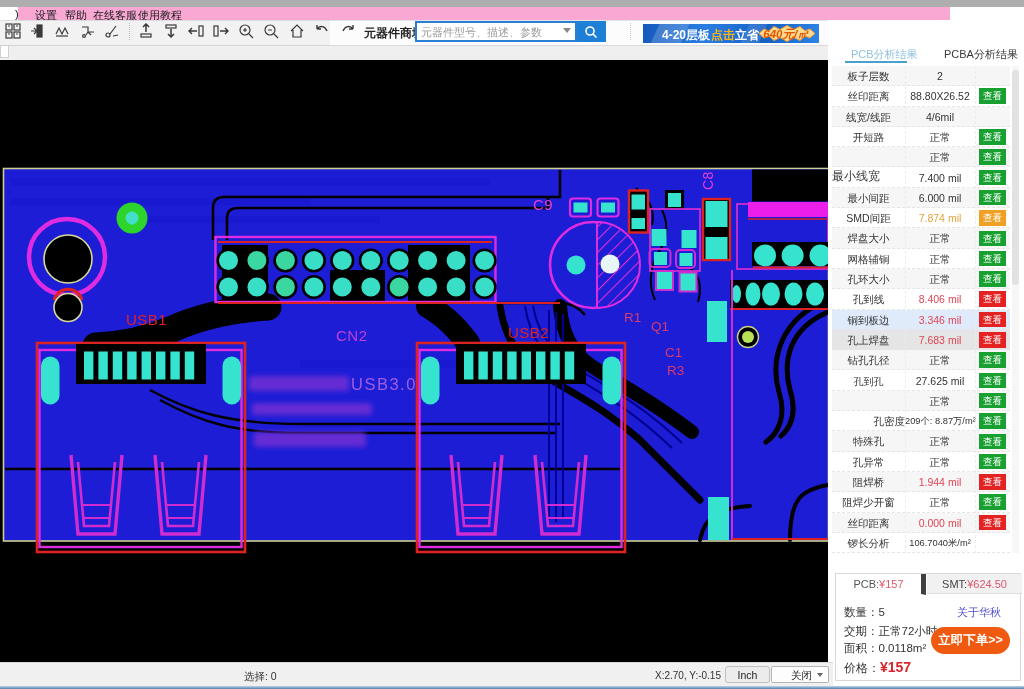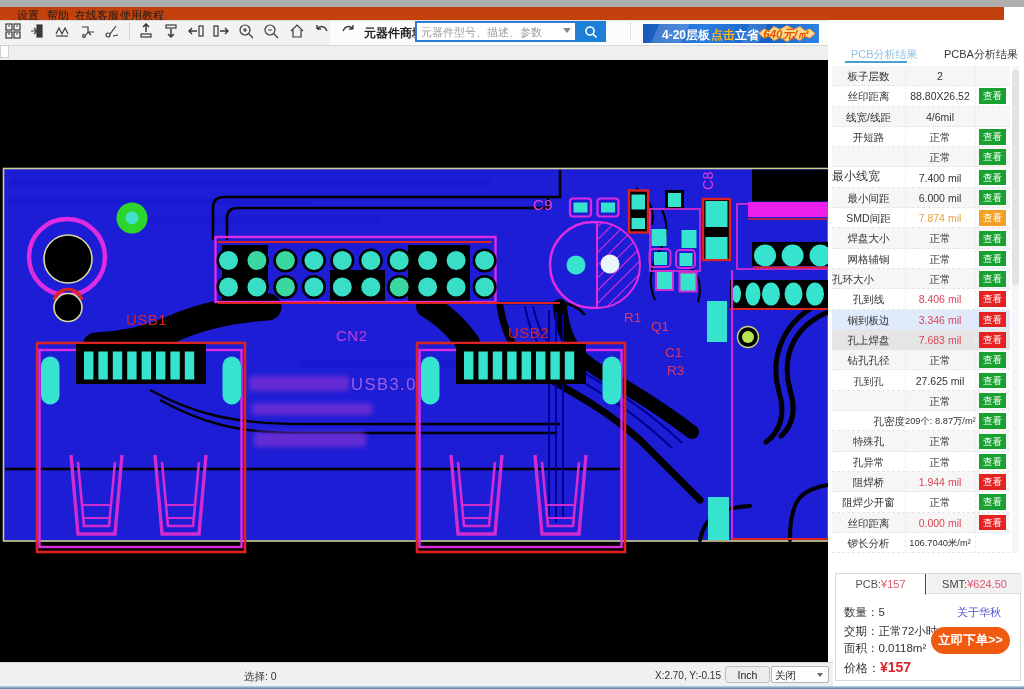--- a/index.html
+++ b/index.html
@@ -1,18 +1,18 @@
 <!DOCTYPE html>
 <html><head><meta charset="utf-8"><style>
 *{margin:0;padding:0;box-sizing:border-box}
 body{width:1024px;height:689px;position:relative;font-family:"Liberation Sans",sans-serif;background:#fff;overflow:hidden}
 .abs{position:absolute}
 </style></head><body>
 <div class="abs" style="left:0;top:0;width:1024px;height:7px;background:#aeaeae"></div>
-<div class="abs" style="left:0;top:7px;width:1004px;height:13px;background:#c2410c;font-size:11px;color:#1a1a1a">
+<div class="abs" style="left:18px;top:7px;width:932px;height:13px;background:#f9a8d4;font-size:11px;color:#1a1a1a">
     <span class="abs" style="left:-3px;top:1px">)</span>
     <span class="abs" style="left:17px;top:1px">设置</span>
     <span class="abs" style="left:47px;top:1px">帮助</span>
     <span class="abs" style="left:75px;top:1px">在线客服</span>
     <span class="abs" style="left:120px;top:1px">使用教程</span>
   </div>
 <div class="abs" style="left:0;top:20px;width:1024px;height:26px;background:#f2f2f2;border-top:1px solid #dcdcdc;border-bottom:1px solid #d4d4d4"></div>
 <div class="abs" style="left:330px;top:20px;width:694px;height:26px;background:#fcfcfc;border-top:1px solid #e4e4e4;border-bottom:1px solid #dadada"></div>
 <svg class="abs" style="left:5px;top:23px" width="16" height="16" viewBox="0 0 16 16" fill="none" stroke="#3a3a3a" stroke-width="1.2">
     <rect x="1" y="1" width="6" height="6"></rect>
@@ -346,21 +346,21 @@
       <div class="abs" style="left:0;top:4px;width:73px;text-align:center;font-size:10.5px;color:#333">焊盘大小</div>
       <div class="abs" style="left:73px;top:4px;width:70px;text-align:center;font-size:10.5px;white-space:nowrap;color:#333">正常</div>
       <div class="abs" style="left:147px;top:2.2px;width:27px;height:15.5px;background:#18a030;color:#fff;font-size:9.5px;text-align:center;line-height:15.5px">查看</div>
     </div>
     <div class="abs" style="left:0;top:182.70000000000002px;width:178px;height:20.3px;background:#fff;border-bottom:1px dashed #e6e6e6">
       <div class="abs" style="left:0;top:4px;width:73px;text-align:center;font-size:10.5px;color:#333">网格辅铜</div>
       <div class="abs" style="left:73px;top:4px;width:70px;text-align:center;font-size:10.5px;white-space:nowrap;color:#333">正常</div>
       <div class="abs" style="left:147px;top:2.2px;width:27px;height:15.5px;background:#18a030;color:#fff;font-size:9.5px;text-align:center;line-height:15.5px">查看</div>
     </div>
     <div class="abs" style="left:0;top:203.00000000000003px;width:178px;height:20.3px;background:#f6f6f6;border-bottom:1px dashed #e6e6e6">
-      <div class="abs" style="left:0;top:4px;width:73px;text-align:left;font-size:10.5px;color:#333">孔环大小</div>
+      <div class="abs" style="left:0;top:4px;width:73px;text-align:center;font-size:10.5px;color:#333">孔环大小</div>
       <div class="abs" style="left:73px;top:4px;width:70px;text-align:center;font-size:10.5px;white-space:nowrap;color:#333">正常</div>
       <div class="abs" style="left:147px;top:2.2px;width:27px;height:15.5px;background:#18a030;color:#fff;font-size:9.5px;text-align:center;line-height:15.5px">查看</div>
     </div>
     <div class="abs" style="left:0;top:223.30000000000004px;width:178px;height:20.3px;background:#fff;border-bottom:1px dashed #e6e6e6">
       <div class="abs" style="left:0;top:4px;width:73px;text-align:center;font-size:10.5px;color:#333">孔到线</div>
       <div class="abs" style="left:73px;top:4px;width:70px;text-align:center;font-size:10.5px;white-space:nowrap;color:#e04555">8.406 mil</div>
       <div class="abs" style="left:147px;top:2.2px;width:27px;height:15.5px;background:#e42222;color:#fff;font-size:9.5px;text-align:center;line-height:15.5px">查看</div>
     </div>
     <div class="abs" style="left:0;top:243.60000000000005px;width:178px;height:20.3px;background:#dfeafa;border-bottom:1px dashed #e6e6e6">
       <div class="abs" style="left:0;top:4px;width:73px;text-align:center;font-size:10.5px;color:#333">铜到板边</div>
@@ -420,27 +420,27 @@
     <div class="abs" style="left:0;top:466.90000000000015px;width:178px;height:20.3px;background:#fff;border-bottom:1px dashed #e6e6e6">
       <div class="abs" style="left:0;top:4px;width:73px;text-align:center;font-size:10.5px;color:#333">锣长分析</div>
       <div class="abs" style="left:73px;top:4px;width:70px;text-align:center;font-size:9.3px;white-space:nowrap;color:#333">106.7040米/m²</div>
     </div>
   </div>
 <div class="abs" style="left:905px;top:66px;width:0;height:487px;border-left:1px dashed #ececec"></div>
 <div class="abs" style="left:975px;top:66px;width:0;height:487px;border-left:1px dashed #ececec"></div>
 <div class="abs" style="left:1012px;top:66px;width:7px;height:487px;background:#f6f6f6"></div>
 <div class="abs" style="left:1012px;top:70px;width:7px;height:215px;background:#e2e2e2;border-radius:4px"></div>
 <div class="abs" style="left:835px;top:573px;width:186px;height:108px;background:#fff;border:1px solid #d9d9d9">
-    <div class="abs" style="left:0;top:0;width:90px;height:21px;background:#fff;border-right:1px solid #404040;border-bottom:1px solid #fff;font-size:11px;text-align:center;line-height:21px"><span style="color:#555">PCB:</span><span style="color:#e05a6a">¥157</span></div>
+    <div class="abs" style="left:0;top:0;width:90px;height:21px;background:#fff;border-right:5px solid #404040;border-bottom:1px solid #fff;font-size:11px;text-align:center;line-height:21px"><span style="color:#555">PCB:</span><span style="color:#e05a6a">¥157</span></div>
     <div class="abs" style="left:91px;top:0;width:95px;height:20px;background:#f1f1f1;border-bottom:1px solid #ddd;font-size:11px;text-align:center;line-height:20px"><span style="color:#444">SMT:</span><span style="color:#e05570">¥624.50</span></div>
     <div class="abs" style="left:8px;top:31px;font-size:11.5px;color:#333">数量：5</div>
     <div class="abs" style="left:121px;top:31px;font-size:11px;color:#5050d0">关于华秋</div>
     <div class="abs" style="left:8px;top:50px;font-size:11.5px;color:#333">交期：正常72小时</div>
     <div class="abs" style="left:8px;top:67px;font-size:11.5px;color:#333">面积：0.0118m²</div>
     <div class="abs" style="left:8px;top:85px;font-size:12px;color:#333">价格：<span style="color:#d9232d;font-weight:bold;font-size:14px">¥157</span></div>
     <div class="abs" style="left:95px;top:53px;width:79px;height:27px;background:#f05a10;border-radius:14px;color:#fff;font-size:12.5px;font-weight:bold;text-align:center;line-height:27px">立即下单&gt;&gt;</div>
   </div>
 <div class="abs" style="left:0;top:662px;width:833px;height:25px;background:#f0f0f0;border-top:1px solid #d8d8d8">
     <div class="abs" style="left:244px;top:7px;font-size:10.5px;color:#333">选择: 0</div>
     <div class="abs" style="left:600px;top:7px;width:121px;text-align:right;font-size:10px;color:#333">X:2.70, Y:-0.15</div>
     <div class="abs" style="left:725px;top:3px;width:45px;height:17px;background:#ececec;border:1px solid #c0c0c0;border-radius:3px;font-size:10.5px;text-align:center;line-height:16px;color:#222">Inch</div>
-    <div class="abs" style="left:771px;top:3px;width:58px;height:17px;background:#fdfdfd;border:1px solid #b4b4b4;border-radius:2px;font-size:10.5px;line-height:16px;color:#222"><span style="margin-left:3px">关闭</span><span class="abs" style="right:5px;top:6px;width:0;height:0;border-left:3.5px solid transparent;border-right:3.5px solid transparent;border-top:4.5px solid #666"></span></div>
+    <div class="abs" style="left:771px;top:3px;width:58px;height:17px;background:#fdfdfd;border:1px solid #b4b4b4;border-radius:2px;font-size:10.5px;line-height:16px;color:#222"><span style="margin-left:19px">关闭</span><span class="abs" style="right:5px;top:6px;width:0;height:0;border-left:3.5px solid transparent;border-right:3.5px solid transparent;border-top:4.5px solid #666"></span></div>
   </div>
 <div class="abs" style="left:0;top:686px;width:1024px;height:3px;background:linear-gradient(#bdd6ea,#5580ab)"></div>
 </body></html>

